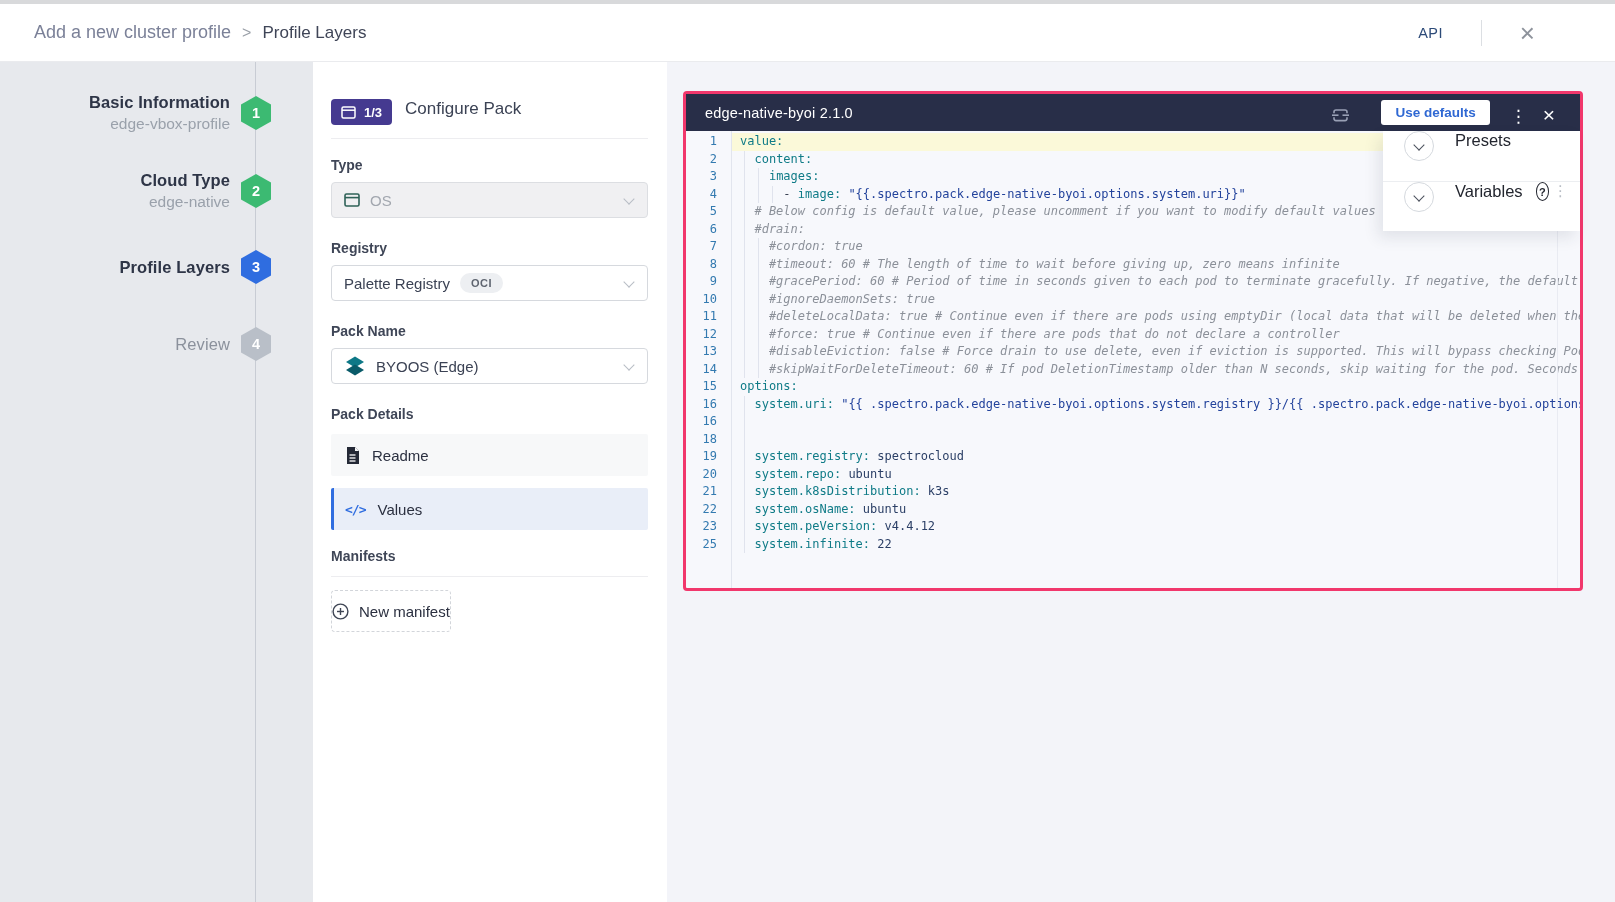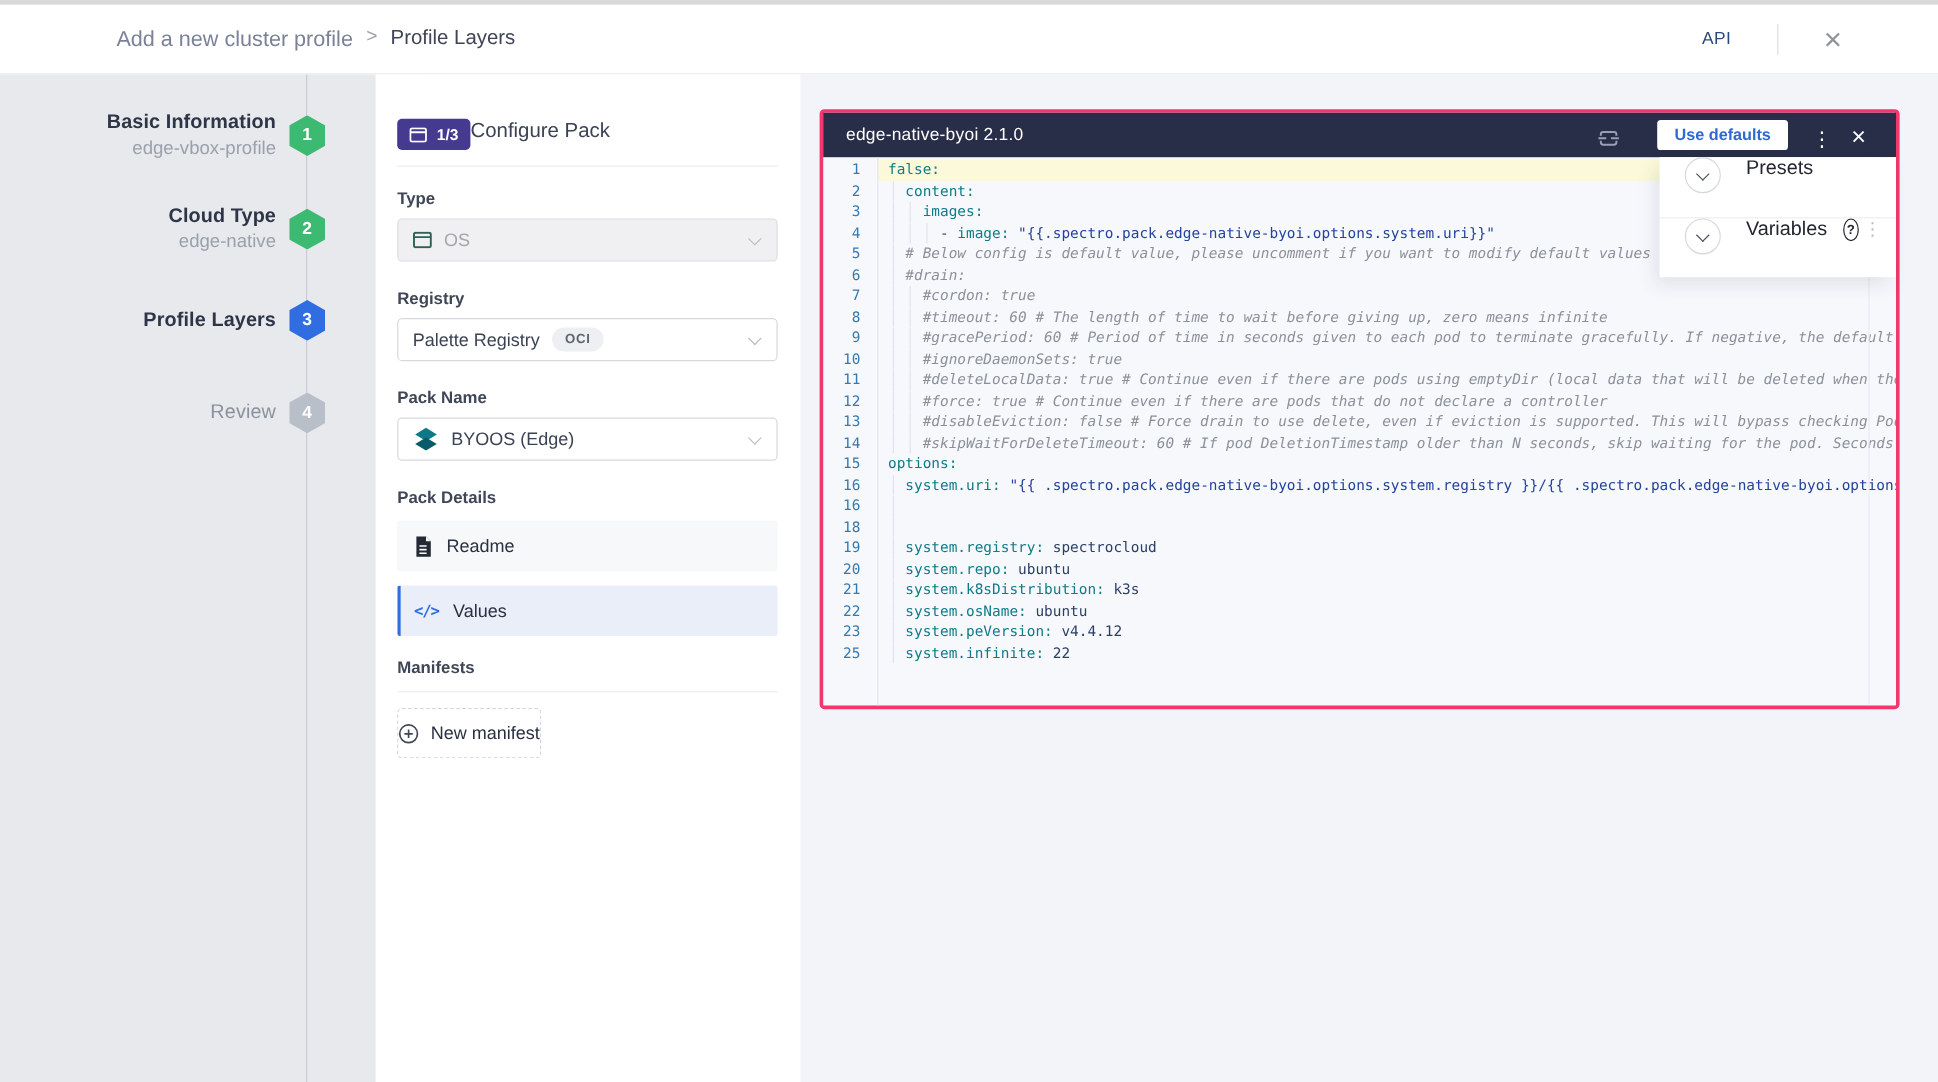--- a/index.html
+++ b/index.html
@@ -10,21 +10,21 @@
   }
   *{box-sizing:border-box;margin:0;padding:0}
   html,body{width:1615px;height:902px}
   body{position:relative;overflow:hidden;background:#fff;
        font-family:"Liberation Sans","DejaVu Sans",sans-serif;color:#3b4254}
 
   
   .top-strip{position:absolute;left:0;top:0;width:1615px;height:4px;background:#d8d9db}
   .app-header{position:absolute;left:0;top:4px;width:1615px;height:58px;background:#fff;
               border-bottom:1px solid #eaebee;display:flex;align-items:center}
-  .breadcrumb{margin-left:97px;display:flex;font-size:18px}
+  .breadcrumb{margin-left:34px;display:flex;align-items:center;font-size:18px}
   .bc-primary{color:#7b8198;font-weight:500}
   .bc-sep{color:#9aa0a8;margin:0 11px;font-size:16px}
   .bc-current{color:#3f4557;font-weight:500;font-size:17px}
   .hdr-right{margin-left:auto;margin-right:80px;display:flex;align-items:center}
   .api-link{color:#2c4a78;font-size:14.5px;font-weight:500;letter-spacing:.4px;cursor:pointer}
   .hdr-divider{width:1px;height:26px;background:#dcdfe3;margin:0 38px}
   .hdr-close{color:#8e939c;font-size:26px;line-height:20px;font-weight:300;cursor:pointer}
 
   
   .left-panel{position:absolute;left:0;top:62px;width:350px;height:840px;background:#e7e9ed}
@@ -41,21 +41,21 @@
   .step.done .hex{background:var(--step-green)}
   .step.active .hex{background:var(--accent-blue)}
   .step.pending .hex{background:var(--step-gray)}
 
   
   .mid-panel{position:absolute;left:313px;top:62px;width:354px;height:840px;background:#fff}
   .mid-inner{padding:0 19px 0 18px}
   .mid-head{margin-top:37px;display:flex;}
   .step-badge{display:inline-flex;align-items:center;gap:8px;background:var(--badge-purple);
               color:#fff;border-radius:4px;padding:0 10px;height:26px;font-size:13px;font-weight:600}
-  .configure-title{font-size:17px;font-weight:500;color:#3b4254;}
+  .configure-title{font-size:17px;font-weight:500;color:#3b4254;margin-left:13px}
   .mid-divider{margin-top:13px;border-bottom:1px solid #ededf0}
   .fgroup{margin-top:22px}
   .fgroup.first{margin-top:18px}
   .flabel{font-size:14px;font-weight:700;color:#3f4657;display:flex;align-items:center;gap:8px}
   .field{margin-top:9px;height:36px;border:1px solid #d6d9de;border-radius:4px;background:#fff;
          display:flex;align-items:center;padding:0 34px 0 12px;position:relative;font-size:15px;color:#3b4254}
   .field.disabled{background:#f0f0f2;border-color:#dcdee2;color:#a2a7af}
   .chev{width:8px;height:8px;border-right:1.6px solid #b8bdc5;border-bottom:1.6px solid #b8bdc5;
         transform:rotate(45deg);display:inline-block}
   .field .chev{position:absolute;right:14px;top:12px}
@@ -276,21 +276,21 @@
       <button class="use-defaults">Use defaults</button>
       <span class="ed-kebab">⋮</span>
       <span class="ed-close">×</span>
     </div>
   </div>
 
   <div class="code-area">
     <div>
         <div class="cl hl">
           <span class="ln">1</span>
-          <span class="lt"><span class="c-key">false:</span></span>
+          <span class="lt"><span class="c-key">value:</span></span>
         </div>
         <div class="cl">
           <span class="ln">2</span>
           <span class="lt"><i class="guide" style="left: 4px;"></i><span class="c-plain">  </span><span class="c-key">content:</span></span>
         </div>
         <div class="cl">
           <span class="ln">3</span>
           <span class="lt"><i class="guide" style="left: 4px;"></i><i class="guide" style="left: 18px;"></i><span class="c-plain">    </span><span class="c-key">images:</span></span>
         </div>
         <div class="cl">

